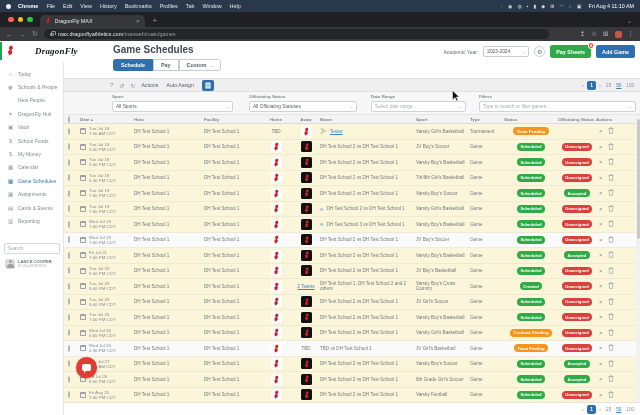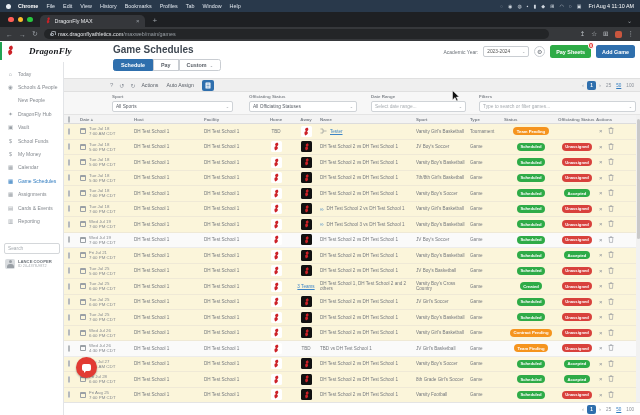--- a/index.html
+++ b/index.html
@@ -34,21 +34,21 @@
   .lock:before{content:"";position:absolute;top:-2.5px;left:0.5px;width:2.5px;height:2.5px;border:0.5px solid #9aa0a6;border-bottom:none;border-radius:2px 2px 0 0;}
   .url{font-size:5.4px;color:#e4e6e9;white-space:nowrap;overflow:hidden;}
   .url .path{color:#9aa0a6;}
   .abaricons{display:flex;align-items:center;gap:6px;margin-left:auto;}
   .abaricons .ai{color:#b9bdc2;font-size:6.5px;}
   .abaricons .avatar-box{width:7px;height:7px;border-radius:2px;background:#c9563e;}
 
   
   .app{position:absolute;top:41px;left:0;right:0;bottom:0;background:#fff;}
   .green-sliver{position:absolute;left:0;top:1px;width:2px;height:18px;background:#21a453;}
-  .logo{position:absolute;left:5px;top:4px;display:flex;align-items:center;gap:14px;}
+  .logo{position:absolute;left:5px;top:4px;display:flex;align-items:center;gap:20px;}
   .logo .brand{font-family:"Liberation Serif",serif;font-style:italic;font-weight:bold;font-size:9px;color:#14161a;letter-spacing:0.2px;}
   .page-title{position:absolute;left:113px;top:3px;font-size:10px;font-weight:bold;color:#414a54;}
   .header-right{position:absolute;right:5px;top:4px;display:flex;align-items:center;gap:5px;}
   .acad-label{font-size:5px;color:#6b7178;}
   .acad-select{width:46px;height:11px;border:0.5px solid #c9cdd2;border-radius:2px;background:#fff;font-size:4.8px;color:#555;display:flex;align-items:center;justify-content:space-between;padding:0 3px;}
   .gear-btn{width:11px;height:11px;border:0.5px solid #c9cdd2;border-radius:50%;display:flex;align-items:center;justify-content:center;font-size:6px;color:#6b7178;background:#fff;}
   .btn{height:13px;border-radius:2.5px;color:#fff;font-size:5.4px;font-weight:bold;display:flex;align-items:center;justify-content:center;padding:0 6px;position:relative;}
   .btn .nbadge{position:absolute;top:-3px;right:-3px;width:6.5px;height:6.5px;background:#e53935;border-radius:50%;color:#fff;font-size:4px;display:flex;align-items:center;justify-content:center;font-weight:bold;border:0.5px solid #fff;}
   .tabbar{position:absolute;left:113px;top:18px;display:flex;}
   .vtab{height:12px;border:0.5px solid #c9cdd2;background:#fff;color:#5a6068;font-size:5.4px;font-weight:bold;display:flex;align-items:center;padding:0 7px;gap:3px;}

